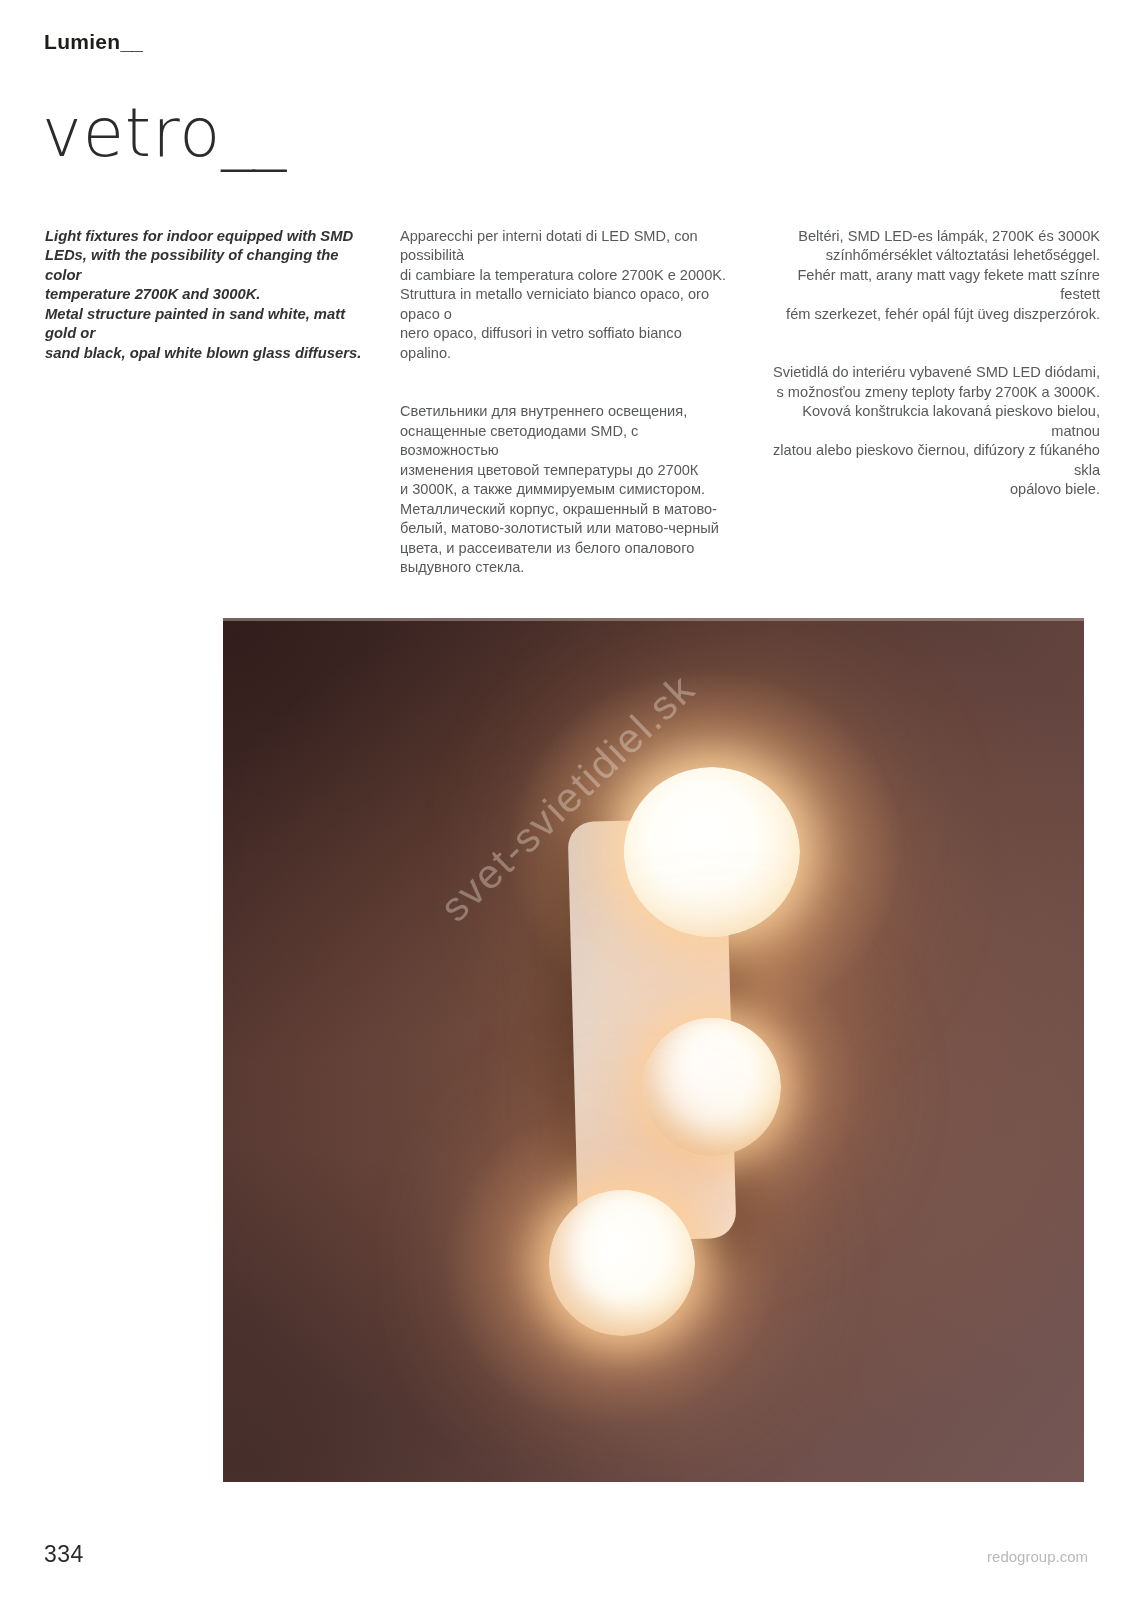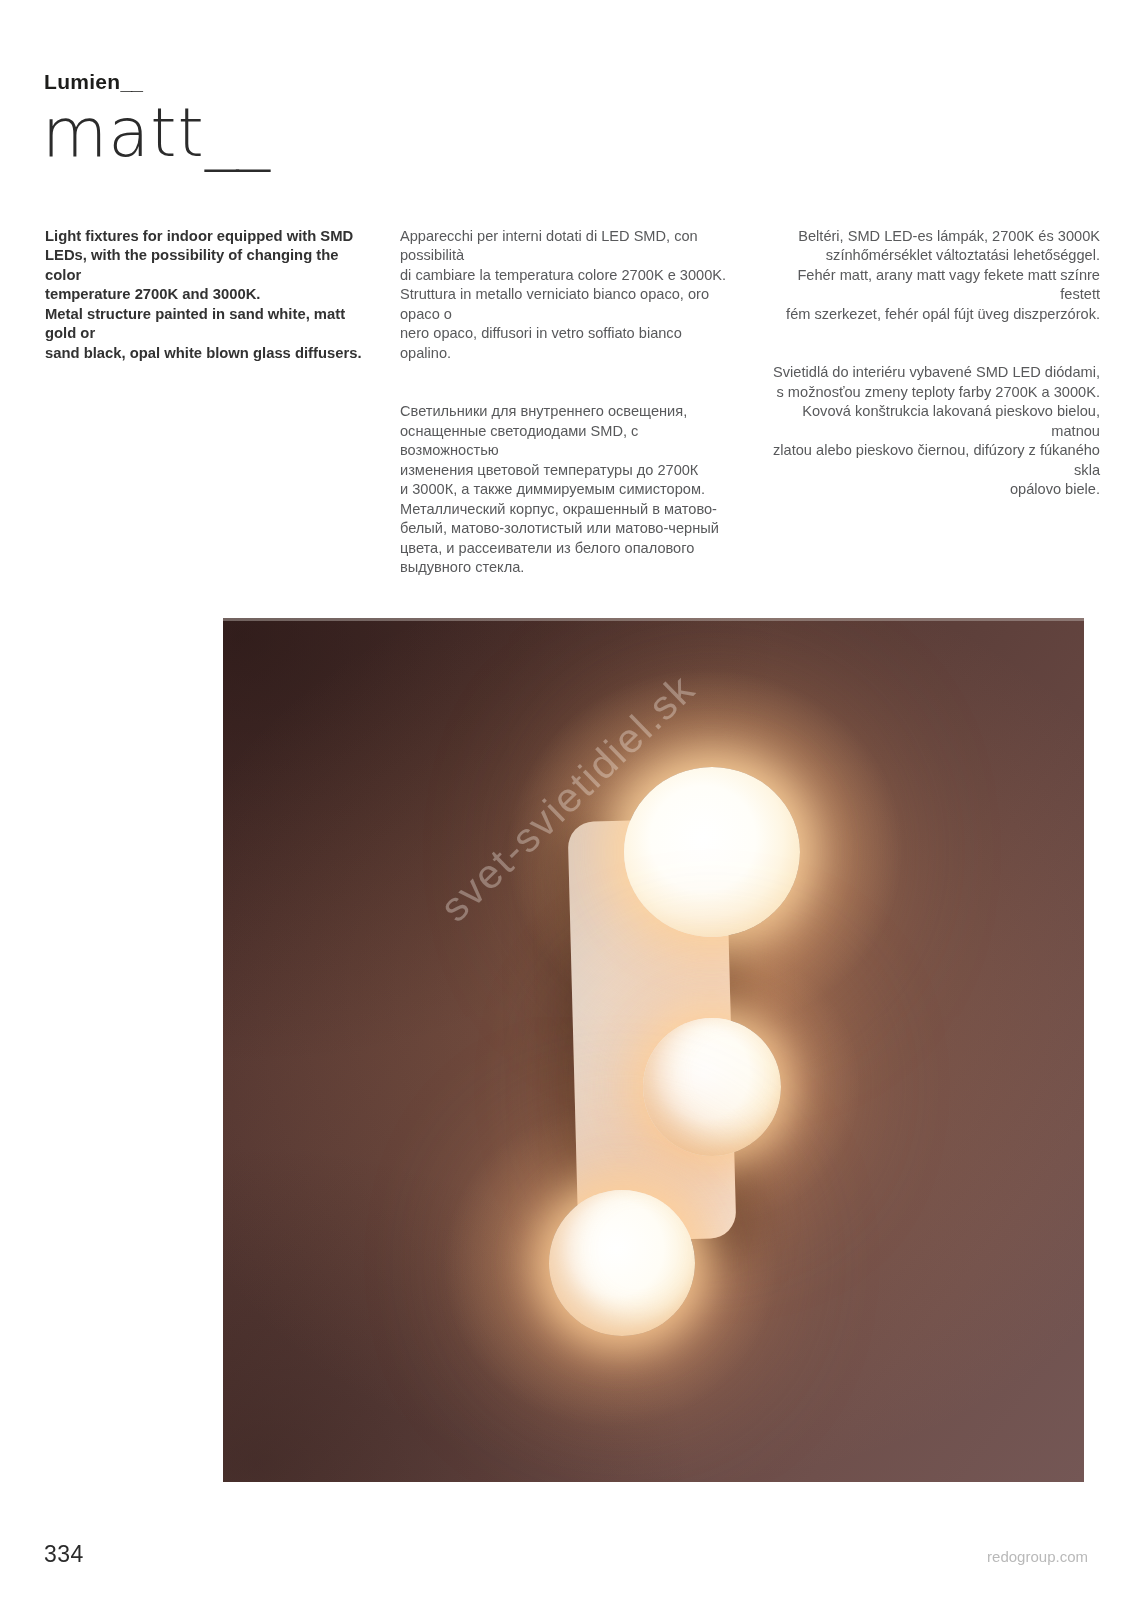--- a/index.html
+++ b/index.html
@@ -4,37 +4,37 @@
 <style>
   html,body{margin:0;padding:0;}
   body{
     width:1131px;height:1600px;position:relative;background:#ffffff;
     font-family:"Liberation Sans",sans-serif;overflow:hidden;
     -webkit-font-smoothing:antialiased;
   }
   
   .brand{
     position:absolute;left:44px;top:30px;
-    font-size:21px;font-weight:700;color:#1d1d1b;letter-spacing:.3px;margin-top:40px;
+    font-size:21px;font-weight:700;color:#1d1d1b;letter-spacing:.3px;
   }
   .brand .suffix{font-weight:700;letter-spacing:-1px;}
   .page-title{
     position:absolute;left:42px;top:100px;
     font-family:"DejaVu Sans","Liberation Sans",sans-serif;
     font-weight:200;font-size:67px;line-height:1;color:#2b2b2b;letter-spacing:1px;
   }
   .page-title .suffix{letter-spacing:-2px;}
   
   .col{
     position:absolute;top:207px;
     font-size:14.6px;line-height:19.5px;color:#58595b;
     white-space:pre-line;
   }
   .col p{margin:0 0 19.5px 0;}
-  .col-en{left:45px;width:330px;font-weight:700;color:#323232;font-size:14.8px;}
+  .col-en{left:45px;width:330px;font-weight:700;color:#323232;font-size:14.8px;font-style:italic;}
   .col-mid{left:400px;width:335px;}
   .col-right{left:755px;width:345px;text-align:right;}
   
   .photo{
     position:absolute;left:223px;top:618px;width:861px;height:864px;overflow:hidden;
     background:
       radial-gradient(260px 240px at 56% 27%, rgba(255,214,165,0.55), rgba(255,196,140,0.20) 55%, rgba(255,196,140,0) 76%),
       radial-gradient(210px 200px at 57% 54%, rgba(255,202,150,0.42), rgba(255,202,150,0) 70%),
       radial-gradient(240px 230px at 45% 75%, rgba(255,196,140,0.45), rgba(255,196,140,0) 70%),
       radial-gradient(760px 640px at 53% 47%, rgba(215,141,92,0.28), rgba(215,141,92,0) 72%),
@@ -85,33 +85,33 @@
   .website{
     position:absolute;right:43px;top:1548px;
     font-size:15px;color:#b9b9b9;
   }
 </style>
 </head>
 <body>
 
 <div class="brand"><span>Lumien</span><span class="suffix">__</span></div>
 
-<div class="page-title"><span>matt</span><span class="suffix">__</span></div>
+<div class="page-title"><span>vetro</span><span class="suffix">__</span></div>
 
 <div class="col col-en">
   <p>Light fixtures for indoor equipped with SMD
 LEDs, with the possibility of changing the color
 temperature 2700K and 3000K.
 Metal structure painted in sand white, matt gold or
 sand black, opal white blown glass diffusers.</p>
 </div>
 
 <div class="col col-mid">
   <p>Apparecchi per interni dotati di LED SMD, con possibilità
-di cambiare la temperatura colore 2700K e 3000K.
+di cambiare la temperatura colore 2700K e 2000K.
 Struttura in metallo verniciato bianco opaco, oro opaco o
 nero opaco, diffusori in vetro soffiato bianco opalino.</p>
   <p>Светильники для внутреннего освещения,
 оснащенные светодиодами SMD, с возможностью
 изменения цветовой температуры до 2700К
 и 3000К, а также диммируемым симистором.
 Металлический корпус, окрашенный в матово-
 белый, матово-золотистый или матово-черный
 цвета, и рассеиватели из белого опалового
 выдувного стекла.</p>

